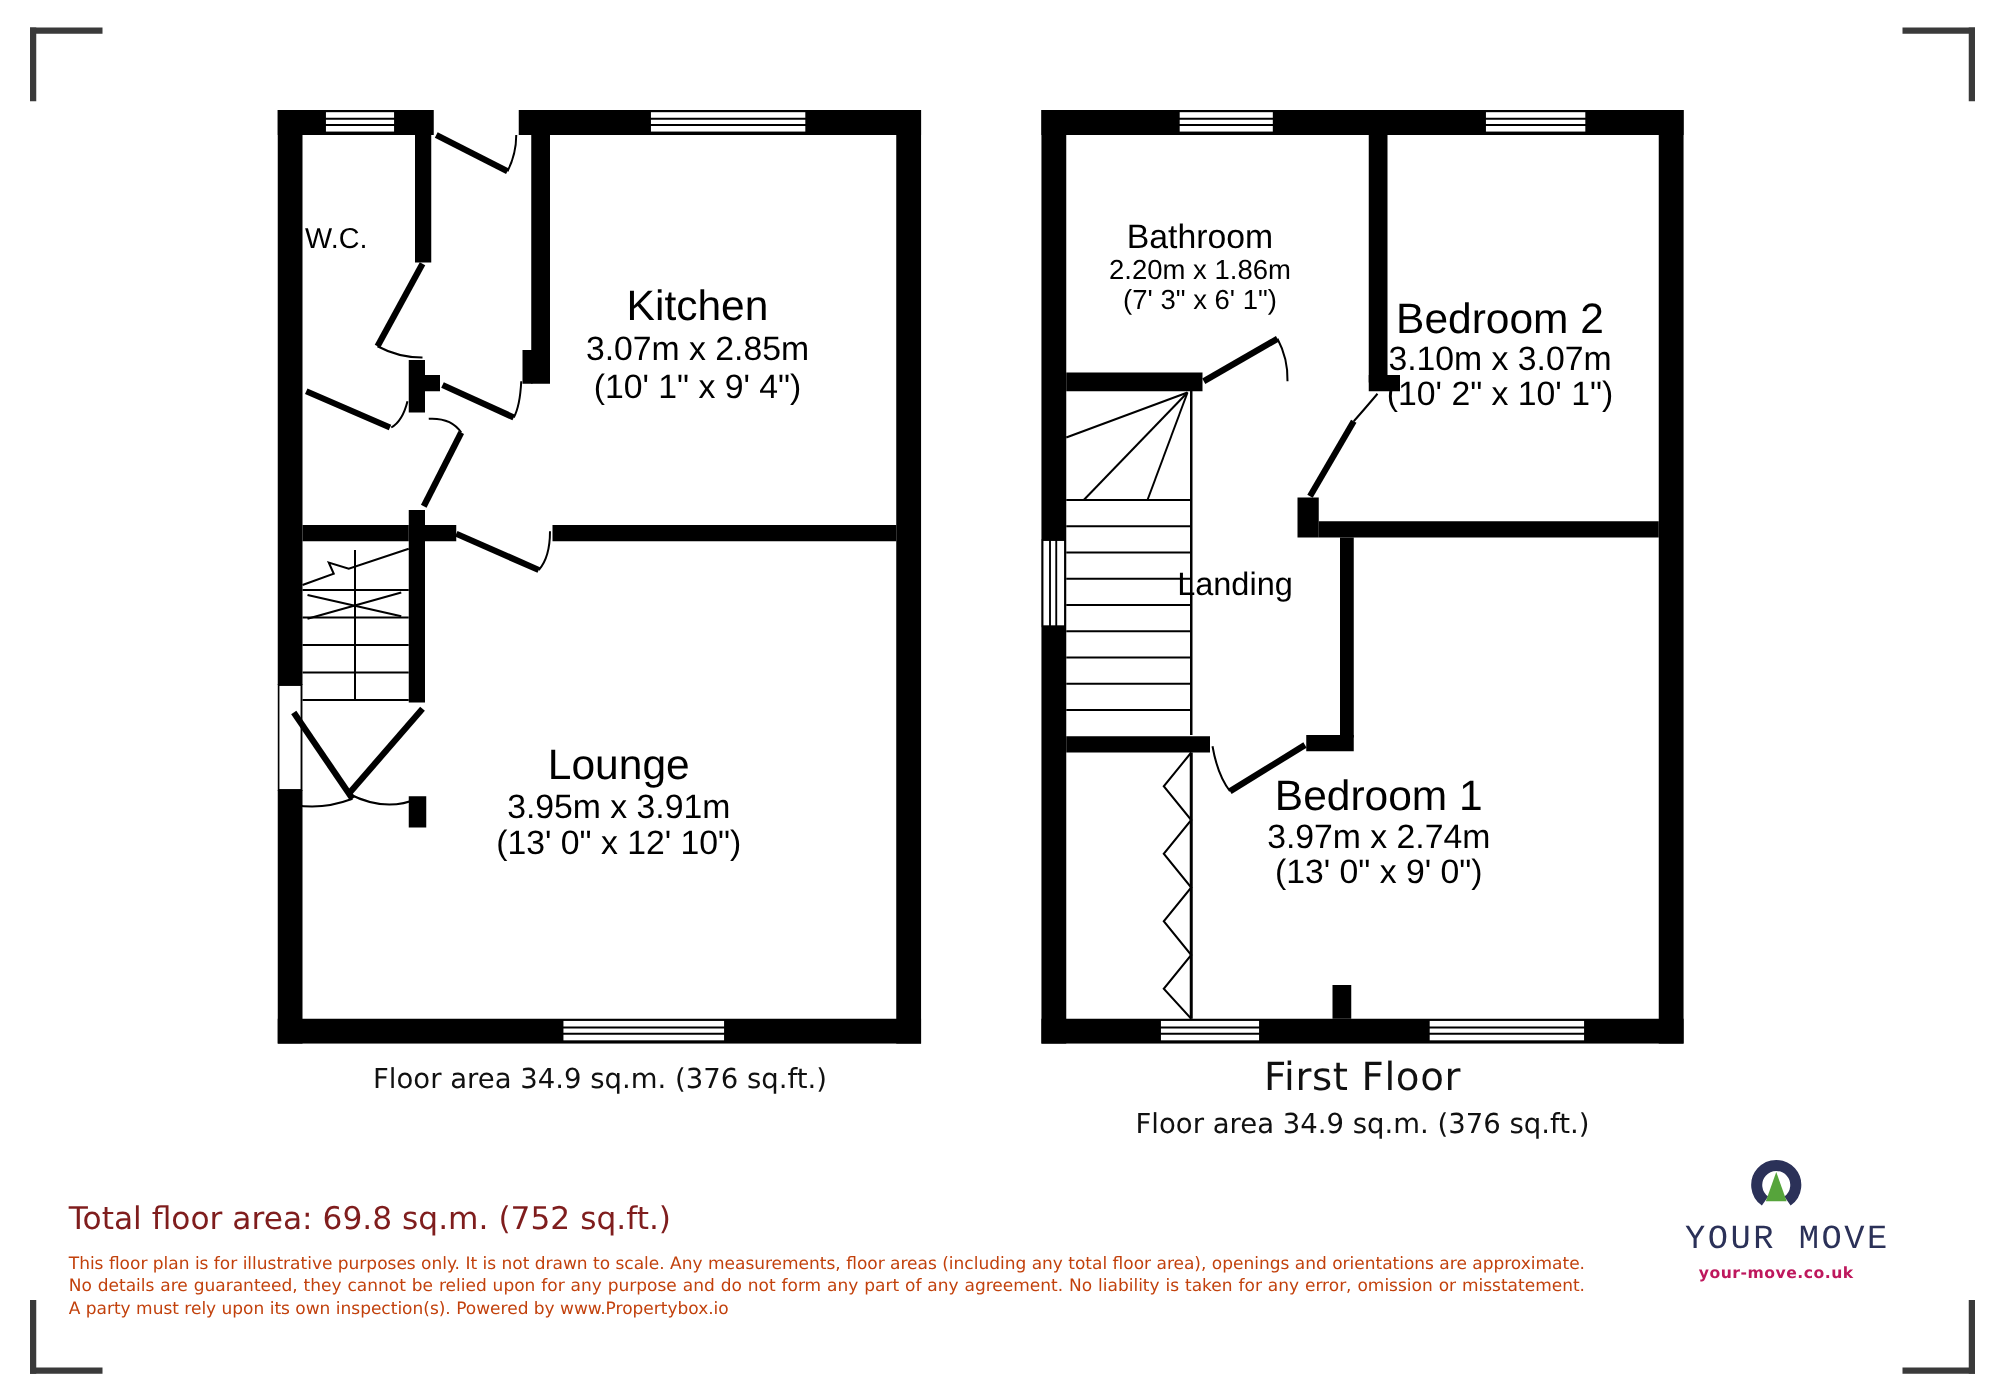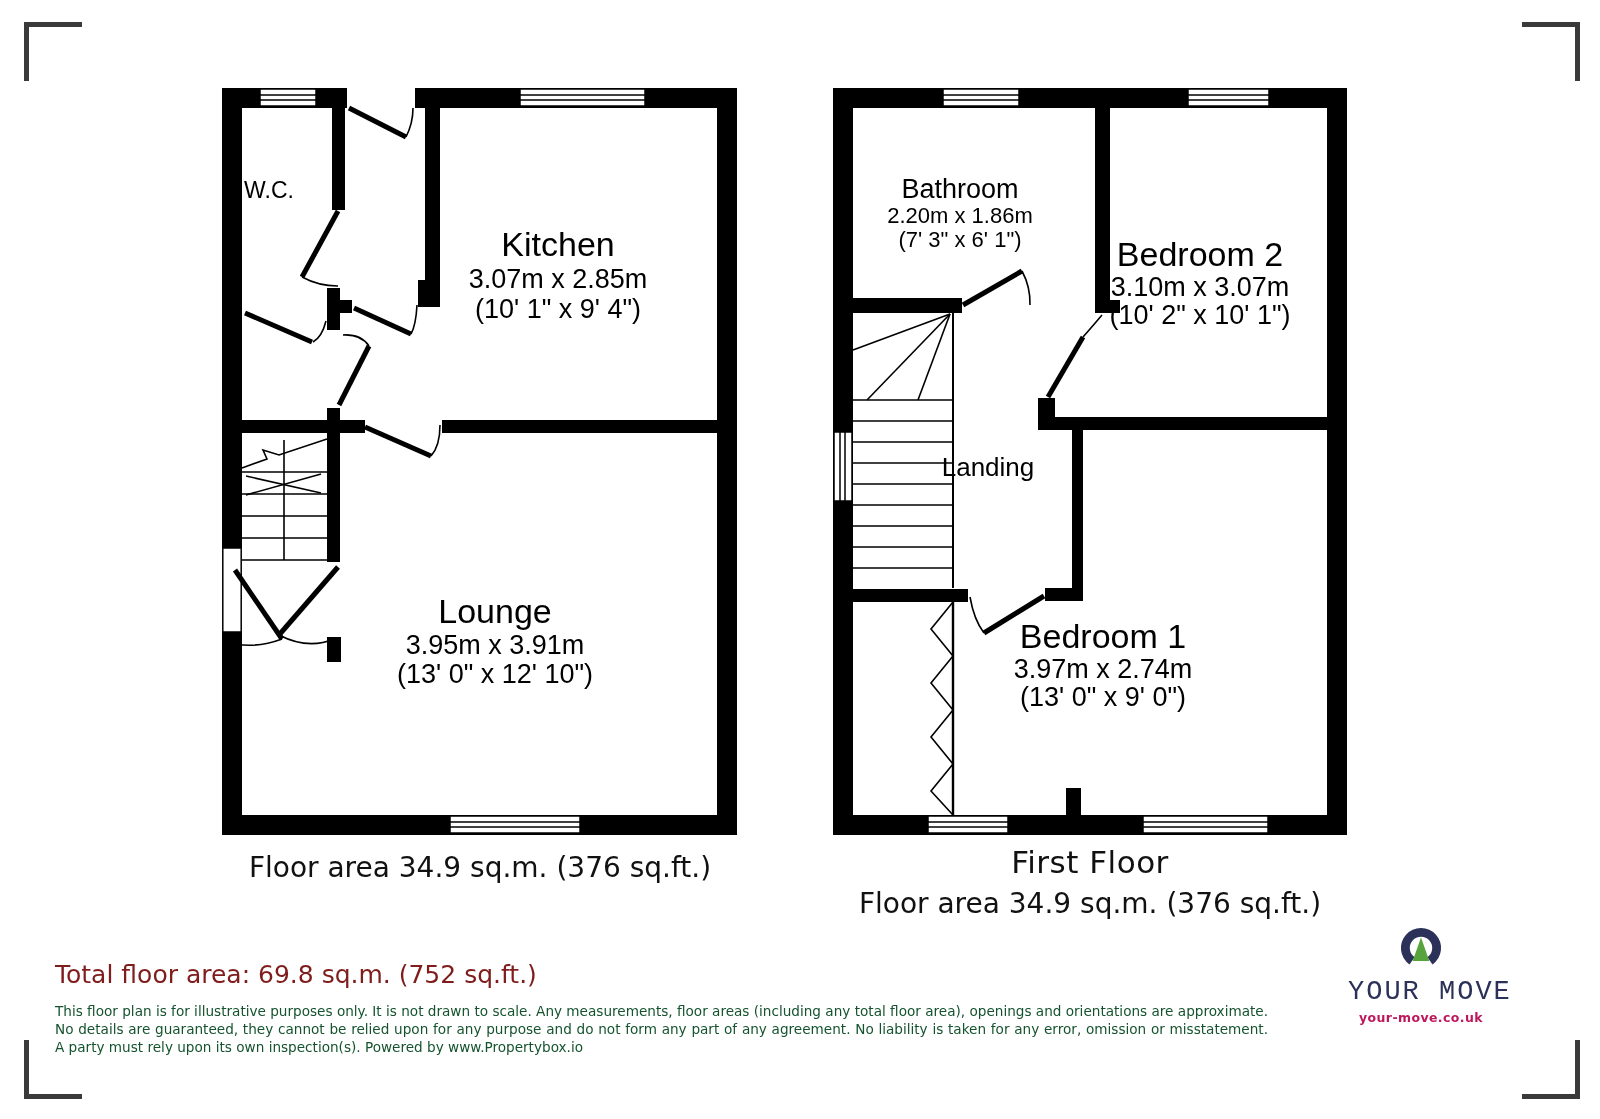--- a/index.html
+++ b/index.html
@@ -13,26 +13,26 @@
   .room-dims-sm{font-size:22px;}
   .wc-label{font-size:23px;}
   .landing-label{font-size:26px;}
   .corner{position:absolute;width:53px;height:54px;}
   .corner.tl{left:24px;top:22px;border-left:5px solid #3a3a3a;border-top:5px solid #3a3a3a;}
   .corner.tr{left:1522px;top:22px;border-right:5px solid #3a3a3a;border-top:5px solid #3a3a3a;}
   .corner.bl{left:24px;top:1040px;border-left:5px solid #3a3a3a;border-bottom:5px solid #3a3a3a;}
   .corner.br{left:1522px;top:1040px;border-right:5px solid #3a3a3a;border-bottom:5px solid #3a3a3a;}
   .floor-caption{position:absolute;width:520px;text-align:center;color:#111;}
   .floor-caption .fc-name{font-size:31px;letter-spacing:0.5px;}
-  .floor-caption .fc-area{font-size:28px;margin-top:7px;}
+  .floor-caption .fc-area{font-size:22px;margin-top:7px;}
   #caption-ground{left:220px;top:844px;}
   #caption-first{left:830px;top:844px;}
   #total-area{position:absolute;left:55px;top:960px;font-size:25px;color:#7f1d1d;}
   #disclaimer{position:absolute;left:55px;top:1003px;width:1213px;font-size:13.6px;
-              line-height:1.32;color:#14532d;text-align:justify;}
+              line-height:1.32;color:#c2410c;text-align:justify;}
   #logo{position:absolute;left:1332px;top:924px;width:178px;text-align:center;}
   #logo .brand{font-family:Liberation Mono, monospace;font-size:27px;
                letter-spacing:2px;margin-top:1px;white-space:nowrap;margin-left:16px;}
   #logo .site{font-size:12.5px;font-weight:bold;letter-spacing:0.4px;margin-top:3px;}
 </style>
 </head>
 <body>
 
 <div class="corner tl"></div>
 <div class="corner tr"></div>

